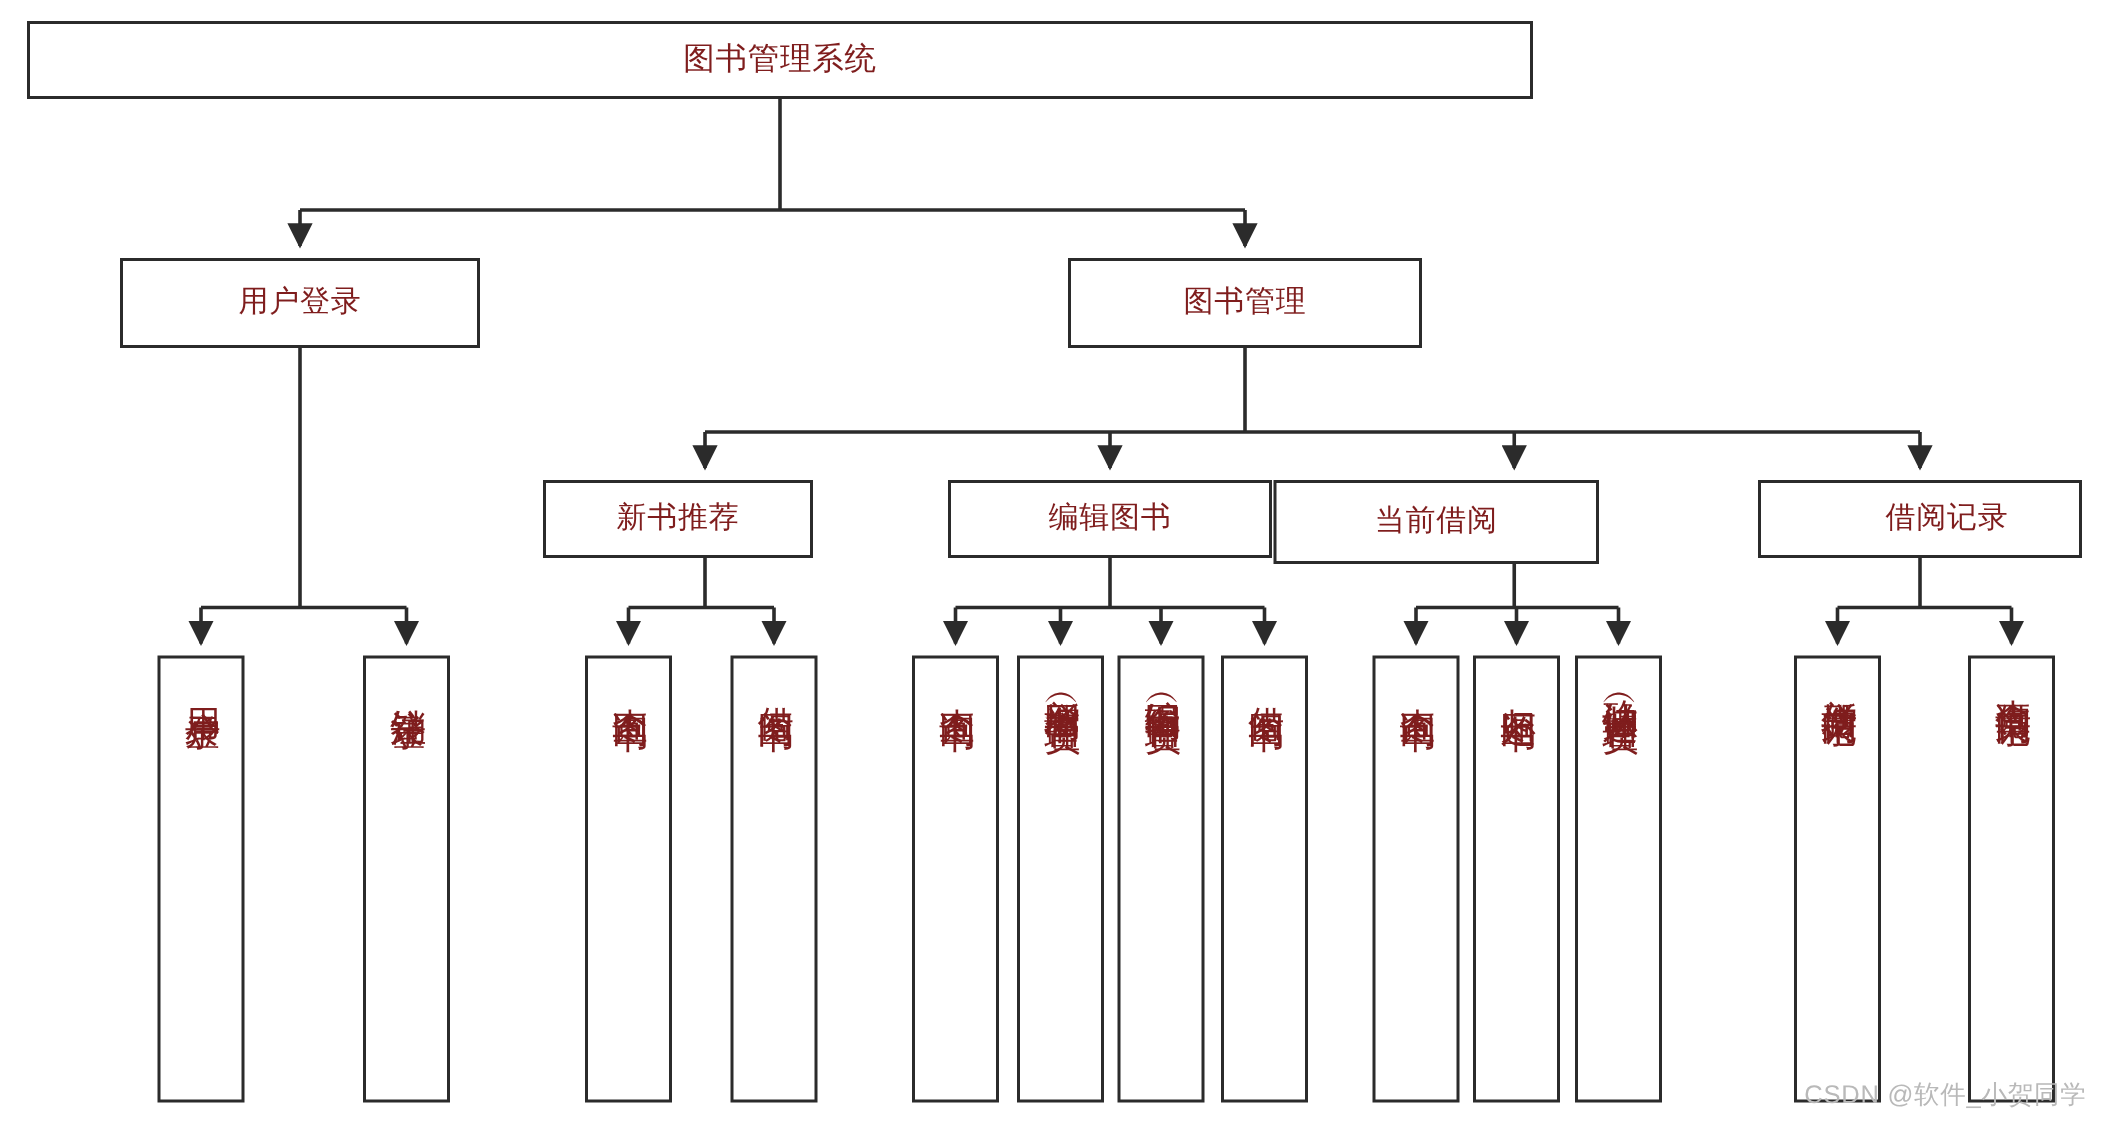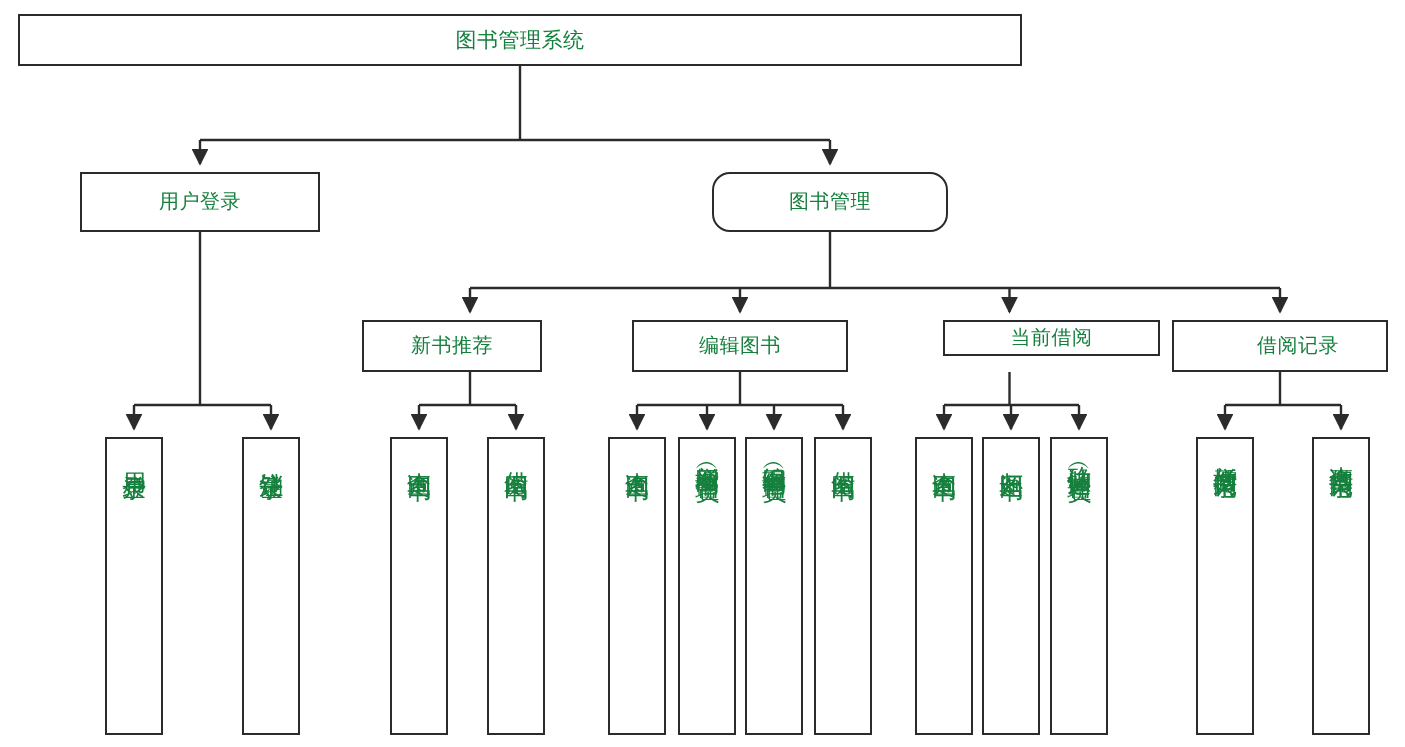--- a/index.html
+++ b/index.html
@@ -14,21 +14,21 @@
   }
   #edges{position:absolute;left:0;top:0;width:1405px;height:747px;}
   .node{
     position:absolute;
     box-sizing:border-box;
     background:#ffffff;
     border:2px solid #2b2b2b;
     display:flex;
     align-items:center;
     justify-content:center;
-    color:#15803d;
+    color:#7f1d1d;
     z-index:2;
   }
   .node .label{
     display:block;
     text-align:center;
     line-height:1.18;
     white-space:nowrap;
   }
   
   .h .label{
@@ -111,30 +111,30 @@
       </g>
   </svg>
 
   <div id="nodes">
       <div class="node h root" style="left: 18px; top: 14px; width: 1004px; height: 52px;">
         <span class="label">图书管理系统</span>
       </div>
       <div class="node h" style="left: 80px; top: 172px; width: 240px; height: 60px;">
         <span class="label">用户登录</span>
       </div>
-      <div class="node h" style="left: 712px; top: 172px; width: 236px; height: 60px; border-radius: 18px;">
+      <div class="node h" style="left: 712px; top: 172px; width: 236px; height: 60px;">
         <span class="label">图书管理</span>
       </div>
       <div class="node h" style="left: 362px; top: 320px; width: 180px; height: 52px;">
         <span class="label">新书推荐</span>
       </div>
       <div class="node h" style="left: 632px; top: 320px; width: 216px; height: 52px;">
         <span class="label">编辑图书</span>
       </div>
-      <div class="node h" style="left: 943px; top: 320px; width: 217px; height: 36px;">
+      <div class="node h" style="left: 849px; top: 320px; width: 217px; height: 56px;">
         <span class="label">当前借阅</span>
       </div>
       <div class="node h" style="left: 1172px; top: 320px; width: 216px; height: 52px; padding-left: 36px;">
         <span class="label">借阅记录</span>
       </div>
       <div class="node v" style="left: 105px; top: 437px; width: 58px; height: 298px;">
         <span class="label">用户登录</span>
       </div>
       <div class="node v" style="left: 242px; top: 437px; width: 58px; height: 298px;">
         <span class="label">注销登录</span>
@@ -167,13 +167,14 @@
         <span class="label">确认归还（管理员）</span>
       </div>
       <div class="node v tall-top" style="left: 1196px; top: 437px; width: 58px; height: 298px;">
         <span class="label">新增借阅记录</span>
       </div>
       <div class="node v tall-top" style="left: 1312px; top: 437px; width: 58px; height: 298px;">
         <span class="label">查询借阅记录</span>
       </div>
     </div>
 
+  <div id="watermark">CSDN @软件_小贺同学</div>
 </div>
 
 </body></html>

